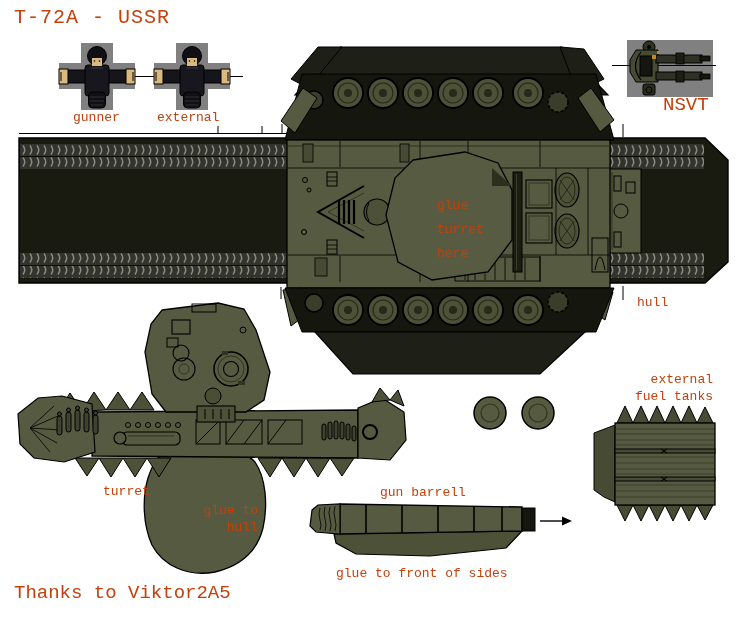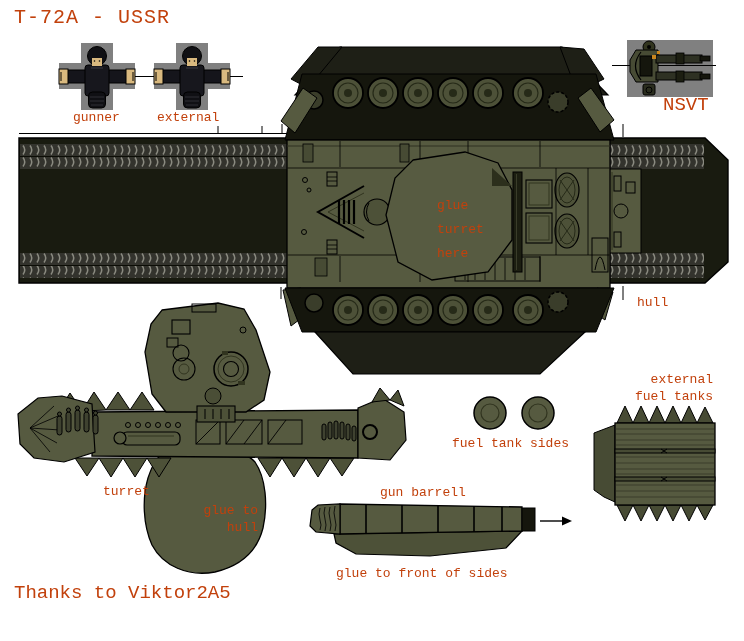--- a/index.html
+++ b/index.html
@@ -429,19 +429,18 @@
   <div class="label small" style="left:73px;top:110px;">gunner</div>
   <div class="label small" style="left:157px;top:110px;">external</div>
   <div class="label mid" style="left:663px;top:93px;">NSVT</div>
   <div class="label small" style="left:437px;top:194px;line-height:24px;">glue
 turret
 here</div>
   <div class="label small" style="left:637px;top:295px;">hull</div>
   <div class="label small" style="left:103px;top:484px;">turret</div>
   <div class="label small center" style="left:152px;top:503px;width:106px;">glue to
 hull</div>
-  <div class="label small" style="left:452px;top:436px;">fuel tank sides</div>
   <div class="label small center" style="left:609px;top:372px;width:104px;">external
 fuel tanks</div>
   <div class="label small" style="left:380px;top:485px;">gun barrell</div>
   <div class="label small" style="left:336px;top:566px;">glue to front of sides</div>
   <div class="label credit" style="left:14px;top:581px;text-align:center;">Thanks to Viktor2A5</div>
 </div>
 
 </body></html>

